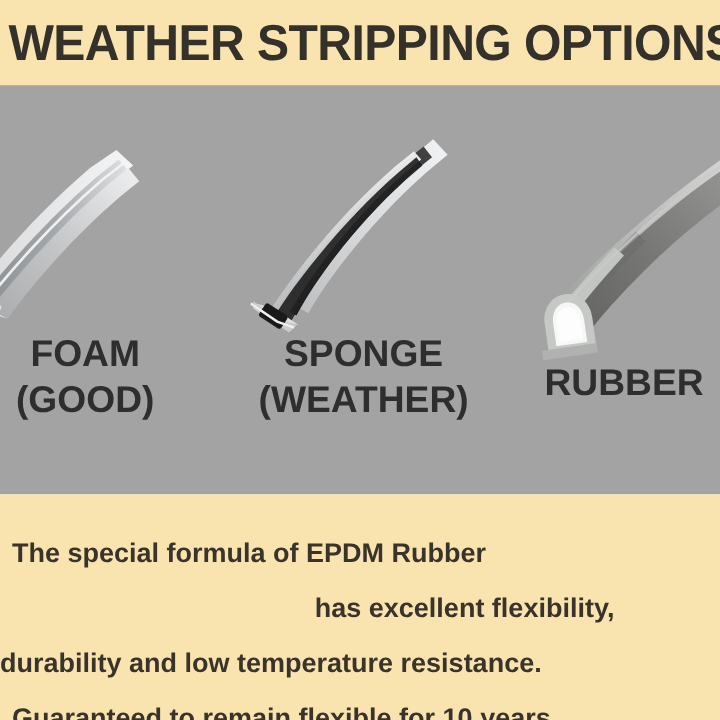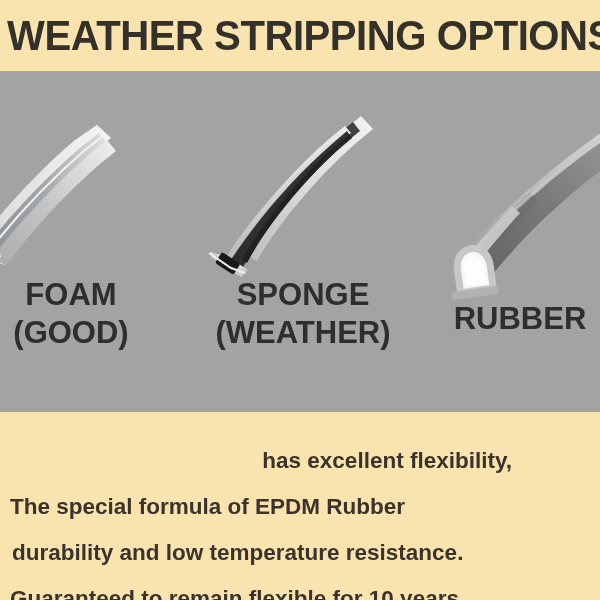--- a/index.html
+++ b/index.html
@@ -118,21 +118,21 @@
     font-family: "Liberation Sans", sans-serif;
     font-weight: bold;
     font-size: 22.5px;
     line-height: 46px;
     color: #3a332b;
     white-space: nowrap;
   }
   .desc-line { display: block; }
   .desc-line.l1 { padding-left: 10px;  text-align: left; }
   .desc-line.l2 { padding-right: 88px; text-align: right; }
-  .desc-line.l3 { padding-left: 12px;   text-align: left; }
+  .desc-line.l3 { padding-left: 0;   text-align: left; }
   .desc-line.l4 { padding-left: 10px;  text-align: left; }
 </style>
 </head>
 <body>
 
 <div id="page">
 
   <div class="banner-top">
     <div class="banner-title">WEATHER STRIPPING OPTIONS</div>
   </div>
@@ -257,20 +257,20 @@
           <path d="M54,134 C78,108 128,58 180,22 L198,10" stroke="#c9cbc9" stroke-width="2" fill="none" opacity="0.8"></path>
         </svg>
       </div>
       <div class="product-label">RUBBER</div>
     </div>
 
   </div>
 
   <div class="banner-bottom">
     <div class="desc">
+      <span class="desc-line l1">The special formula of EPDM Rubber</span>
       <span class="desc-line l2">has excellent flexibility,</span>
-      <span class="desc-line l1">The special formula of EPDM Rubber</span>
       <span class="desc-line l3">durability and low temperature resistance.</span>
       <span class="desc-line l4">Guaranteed to remain flexible for 10 years.</span>
     </div>
   </div>
 
 </div>
 
 </body></html>

